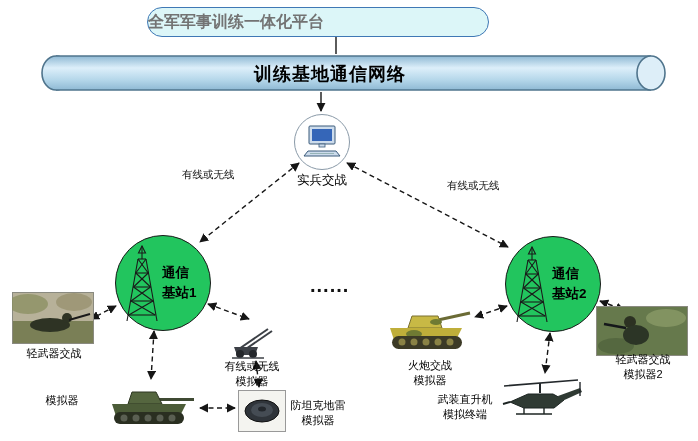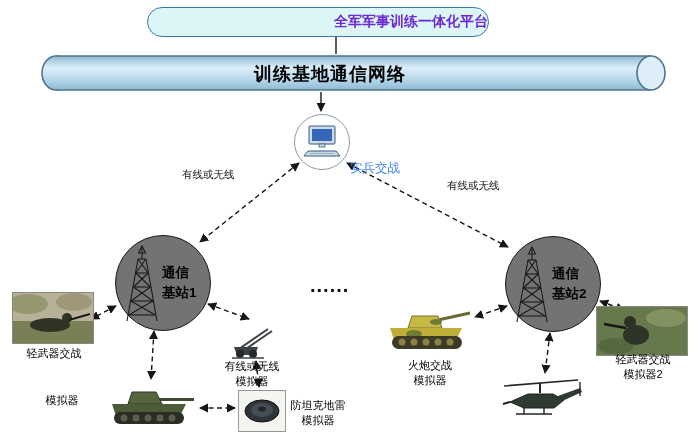--- a/index.html
+++ b/index.html
@@ -1,22 +1,22 @@
 <!DOCTYPE html>
 <html><head>
 <meta charset="utf-8">
 <style>
   *{margin:0;padding:0;box-sizing:border-box}
   body{font-family:"Liberation Sans","DejaVu Sans",sans-serif;background:#fff}
   .canvas{position:relative;width:698px;height:441px;background:#fff;overflow:hidden}
   .abs{position:absolute}
-  .pill{display:flex;align-items:center;justify-content:flex-end;border-radius:16px;
-        border:1.5px solid #3f78b5;background:#dcf6f8;font-size:14px;font-weight:bold;color:#6d28d9}
+  .pill{display:flex;align-items:center;justify-content:flex-start;border-radius:16px;
+        border:1.5px solid #3f78b5;background:#dcf6f8;font-size:16px;font-weight:bold;color:#737373}
   .net-label{font-size:18px;font-weight:bold;text-align:center;color:#000;letter-spacing:1px}
-  .node-circle{border-radius:50%;border:1.4px solid #1a1a1a;background:#737373}
+  .node-circle{border-radius:50%;border:1.4px solid #1a1a1a;background:#22c55e}
   .comp-circle{border-radius:50%;border:1px solid #8a9aa8;background:#fff;
                display:flex;align-items:center;justify-content:center}
   .sta-label{font-size:13.5px;line-height:1.45;color:#000;font-weight:bold}
   .proc-label{font-size:12.5px;line-height:1.35;text-align:center}
   .link-label{font-size:10.5px;color:#111}
   .sim-label{font-size:11px;line-height:1.32;text-align:center;color:#000}
   .dots{font-size:20px;font-weight:bold;letter-spacing:1px;color:#111}
   svg{display:block}
 </style>
 </head>
@@ -71,21 +71,21 @@
 
   <div class="abs comp-circle" style="left:294px;top:114px;width:56px;height:56px">
     <svg width="40" height="34" viewBox="0 0 40 34">
       <rect x="7" y="1" width="26" height="18" rx="1" fill="#cddcec" stroke="#3a5a7a" stroke-width="1"></rect>
       <rect x="10" y="4" width="20" height="12" fill="#3566b8"></rect>
       <rect x="17" y="19" width="6" height="3" fill="#cddcec" stroke="#3a5a7a" stroke-width="0.8"></rect>
       <polygon points="6,26 34,26 38,31 2,31" fill="#cddcec" stroke="#3a5a7a" stroke-width="1"></polygon>
       <line x1="8" y1="28.5" x2="32" y2="28.5" stroke="#8aa" stroke-width="0.8"></line>
     </svg>
   </div>
-  <div class="abs proc-label" style="left: 244px; top: 160px; width: 156px; color: #3b82f6; text-align: right;">
+  <div class="abs proc-label" style="left: 244px; top: 172px; width: 156px; color: #000000;">
     <div>实兵交战</div>
   </div>
 
   <div class="abs link-label" style="left:182px;top:168px">有线或无线</div>
   <div class="abs link-label" style="left:447px;top:179px">有线或无线</div>
 
   <div class="abs node-circle" style="left:115px;top:235px;width:96px;height:96px">
     <svg class="abs" style="left:8px;top:9px" width="36" height="78" viewBox="0 0 36 78">
       <g stroke="#1a1a1a" stroke-width="1.1" fill="none">
         <line x1="18" y1="1" x2="18" y2="14"></line>
@@ -217,20 +217,24 @@
     <line x1="6" y1="10" x2="80" y2="4" stroke="#23282b" stroke-width="1.6"></line>
     <line x1="42" y1="7" x2="42" y2="17" stroke="#23282b" stroke-width="2"></line>
     <polygon points="12,26 30,18 55,18 66,24 56,32 26,32" fill="#2f3a33" stroke="#1c2422" stroke-width="1"></polygon>
     <polygon points="60,20 82,12 84,16 62,26" fill="#2f3a33"></polygon>
     <line x1="82" y1="6" x2="82" y2="20" stroke="#23282b" stroke-width="1.4"></line>
     <line x1="12" y1="26" x2="5" y2="28" stroke="#1c2422" stroke-width="2"></line>
     <line x1="26" y1="32" x2="26" y2="38" stroke="#1c2422" stroke-width="1.4"></line>
     <line x1="46" y1="32" x2="46" y2="38" stroke="#1c2422" stroke-width="1.4"></line>
     <line x1="18" y1="38" x2="54" y2="38" stroke="#1c2422" stroke-width="1.6"></line>
   </svg>
+  <div class="abs sim-label" style="left:430px;top:392px;width:70px">
+    <div>武装直升机</div>
+    <div>模拟终端</div>
+  </div>
 
   <svg class="abs" style="left:596px;top:306px" width="92" height="50" viewBox="0 0 92 50">
     <rect x="0.5" y="0.5" width="91" height="49" fill="#66794c" stroke="#8a8a80"></rect>
     <ellipse cx="70" cy="12" rx="20" ry="9" fill="#8a9a66" opacity="0.8"></ellipse>
     <ellipse cx="20" cy="40" rx="18" ry="8" fill="#556840"></ellipse>
     <circle cx="34" cy="16" r="6" fill="#2c3122"></circle>
     <ellipse cx="40" cy="29" rx="13" ry="10" fill="#2c3526"></ellipse>
     <line x1="30" y1="22" x2="8" y2="18" stroke="#14171a" stroke-width="2.5"></line>
   </svg>
   <div class="abs sim-label" style="left:600px;top:352px;width:86px">

